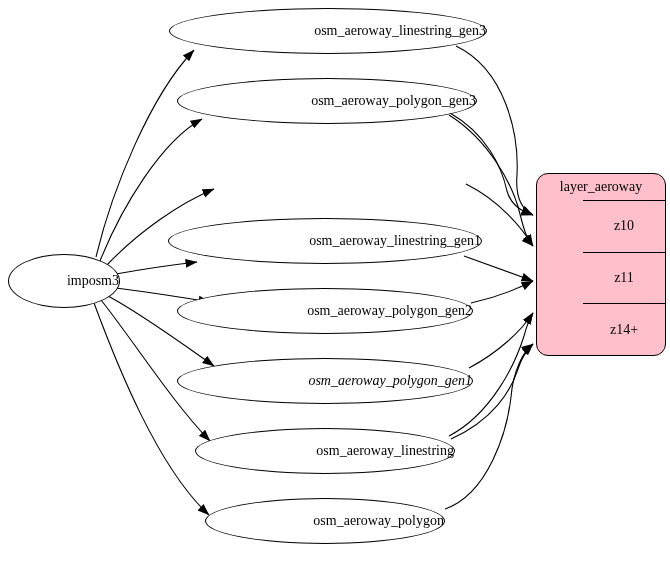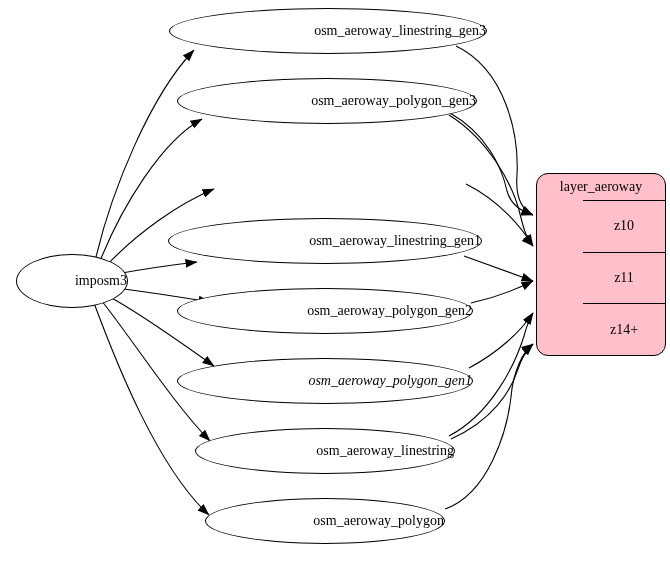--- a/index.html
+++ b/index.html
@@ -90,21 +90,21 @@
     <path class="edge" d="M449,115 C489,140 513,185 520,214 C524,230 527,240 533,246" marker-end="url(#arrow)"></path>
     <path class="edge" d="M466,184 C500,201 522,228 533,246" marker-end="url(#arrow)"></path>
     <path class="edge" d="M464,256 C497,268 519,276 533,281" marker-end="url(#arrow)"></path>
     <path class="edge" d="M471,303 C499,297 519,288 533,281" marker-end="url(#arrow)"></path>
     <path class="edge" d="M469,368 C499,352 521,331 533,313" marker-end="url(#arrow)"></path>
     <path class="edge" d="M449,436 C491,414 515,365 524,336 C527,325 529,319 533,313" marker-end="url(#arrow)"></path>
     <path class="edge" d="M451,439 C493,420 511,391 518,369 C522,356 527,350 533,344" marker-end="url(#arrow)"></path>
     <path class="edge" d="M445,509 C488,494 507,432 511,397 C513,372 523,351 533,344" marker-end="url(#arrow)"></path>
   </svg>
 
-  <div class="node" style="left:16px; top:254px; width:112px; height:54px;">
+  <div class="node" style="left:8px; top:254px; width:112px; height:54px;">
     <span>imposm3</span>
   </div>
 
   <div class="node" style="left:169px; top:8px; width:318px; height:46px;">
     <span>osm_aeroway_linestring_gen3</span>
   </div>
   <div class="node" style="left:177px; top:78px; width:300px; height:46px;">
     <span>osm_aeroway_polygon_gen3</span>
   </div>
   <div class="node" style="left:168px; top:218px; width:314px; height:46px;">

